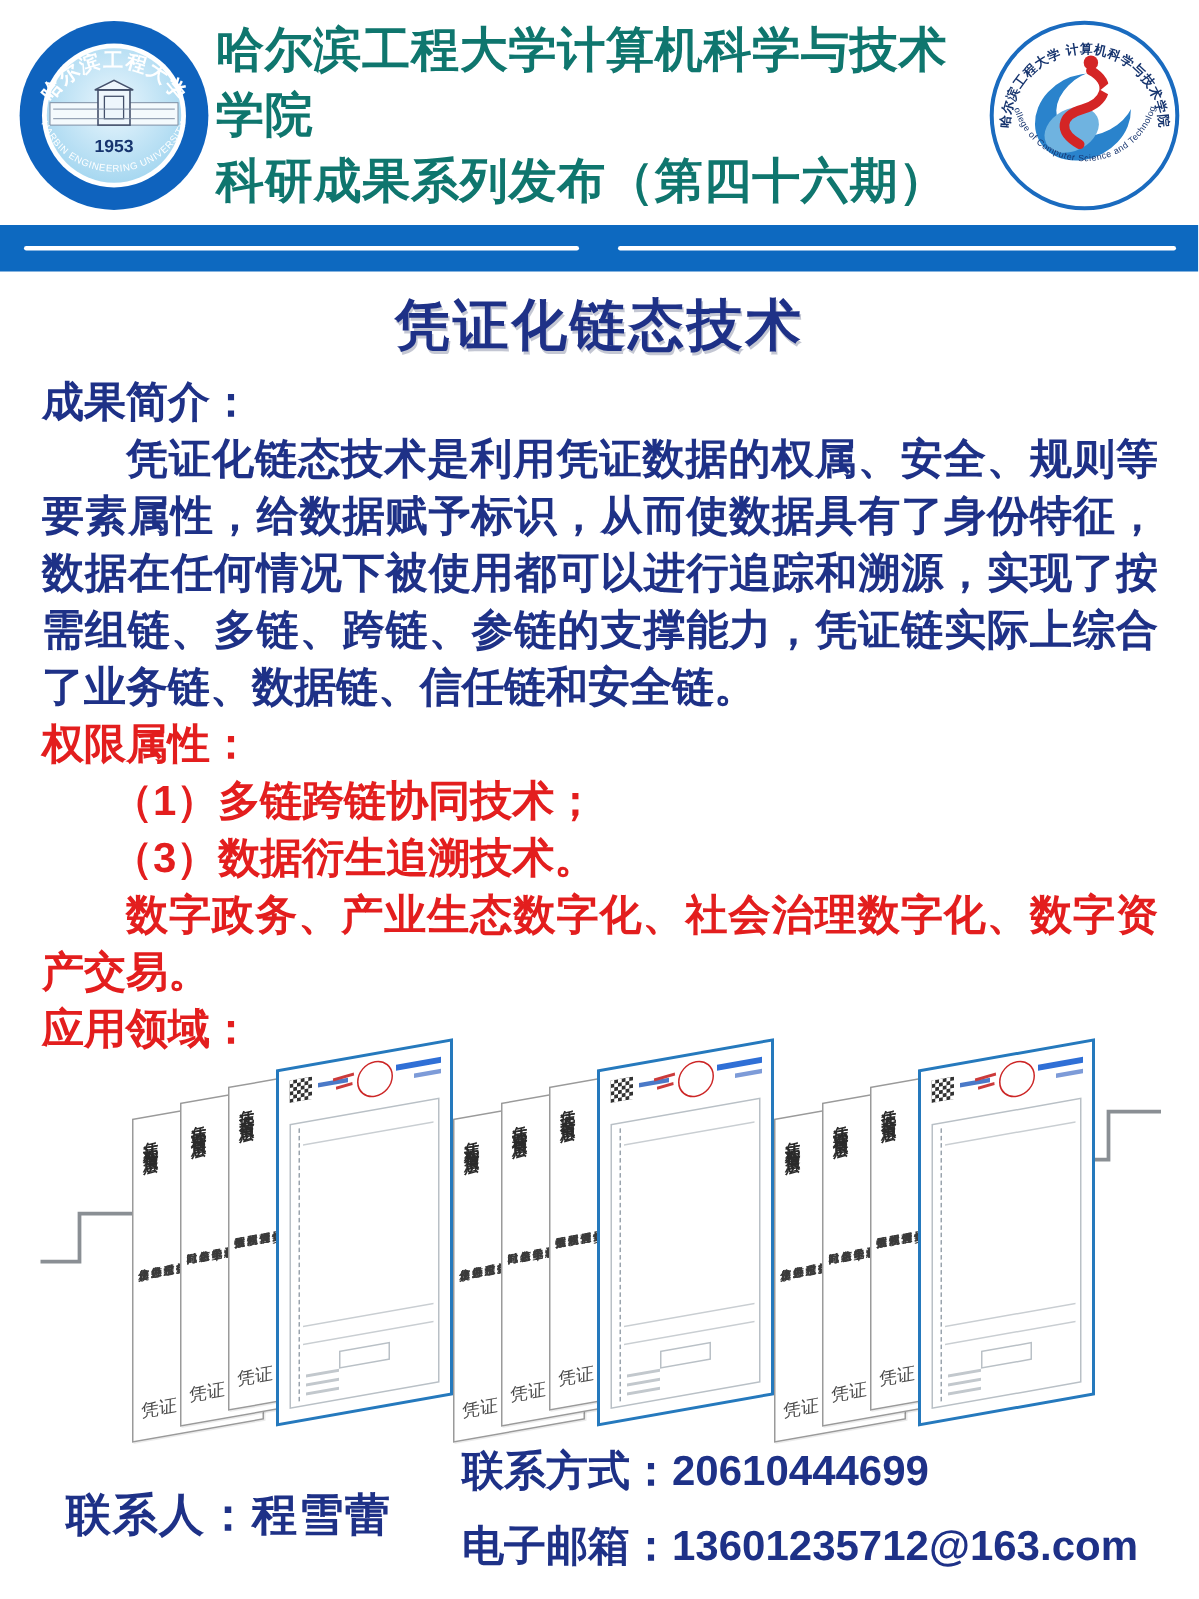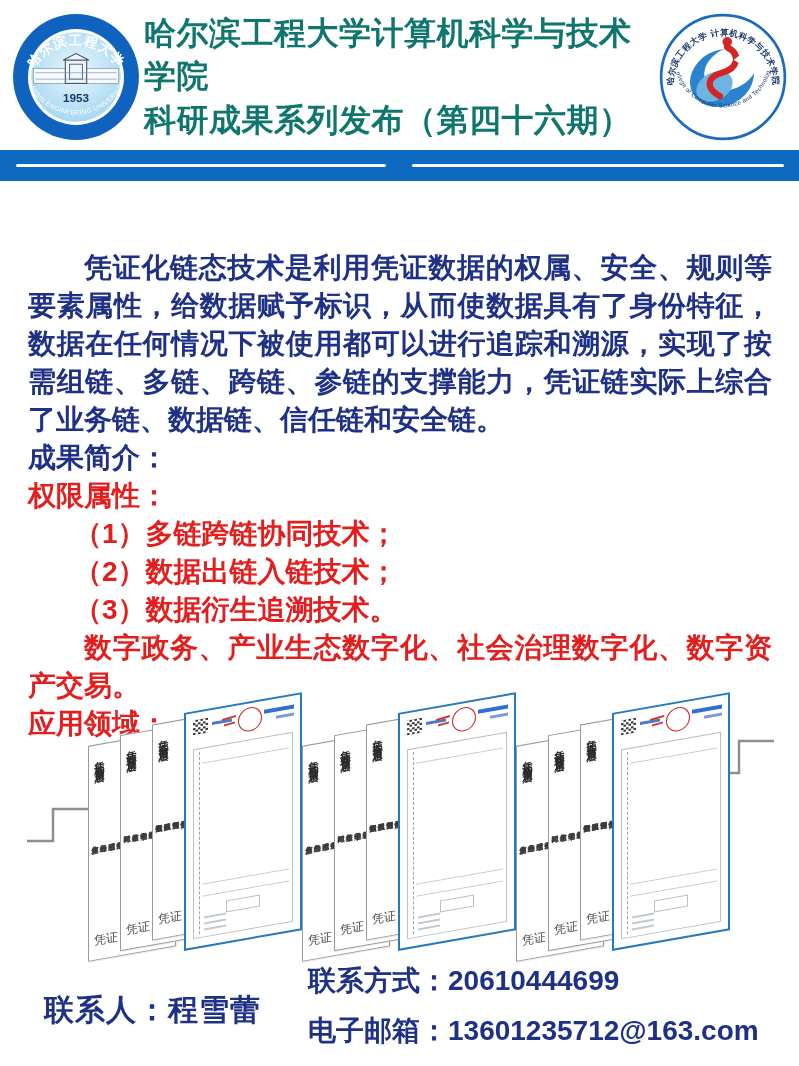--- a/index.html
+++ b/index.html
@@ -137,27 +137,27 @@
         <textPath href="#arcBotR" startOffset="50%" text-anchor="middle">College of Computer Science and Technology</textPath>
       </text>
     </svg>
   </div>
 
   <div class="band">
     <div class="wline wl-left"></div>
     <div class="wline wl-right"></div>
   </div>
 
+  <div class="main-title">凭证化链态技术</div>
 
   <div class="content">
+    <div class="navy">成果简介：</div>
     <div class="navy para">凭证化链态技术是利用凭证数据的权属、安全、规则等要素属性，给数据赋予标识，从而使数据具有了身份特征，数据在任何情况下被使用都可以进行追踪和溯源，实现了按需组链、多链、跨链、参链的支撑能力，凭证链实际上综合了业务链、数据链、信任链和安全链。</div>
-    <div class="navy">成果简介：</div>
     <div class="red">权限属性：</div>
     <div class="red tech-item">（1）多链跨链协同技术；</div>
-    <div class="red tech-item">（2）数据出链入链技术；</div>
     <div class="red tech-item">（3）数据衍生追溯技术。</div>
     <div class="red para">数字政务、产业生态数字化、社会治理数字化、数字资产交易。</div>
     <div class="red">应用领域：</div>
   </div>
 
   <div class="diagram" id="diagram">
     <svg class="connector" style="left:26px; top:96px;" width="64" height="48">
       <polyline points="1,42 27,42 27,10 62,10" fill="none" stroke="#8a8f94" stroke-width="2.5"></polyline>
     </svg>
     <svg class="connector" style="left:278px; top:64px;" width="64" height="48">

